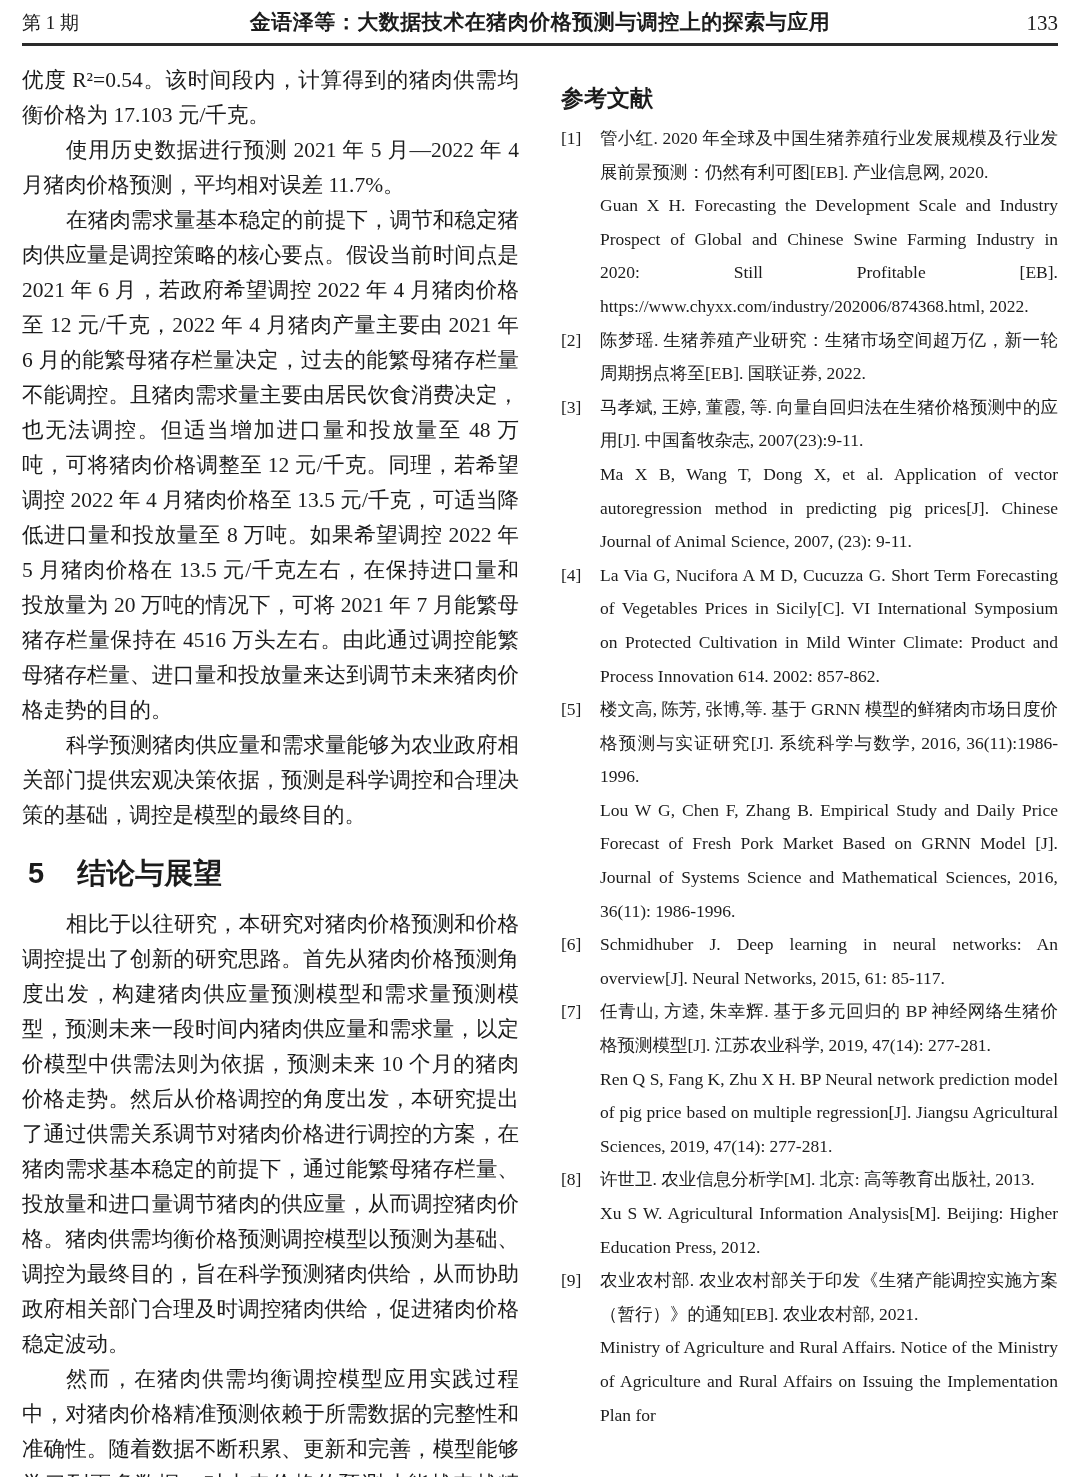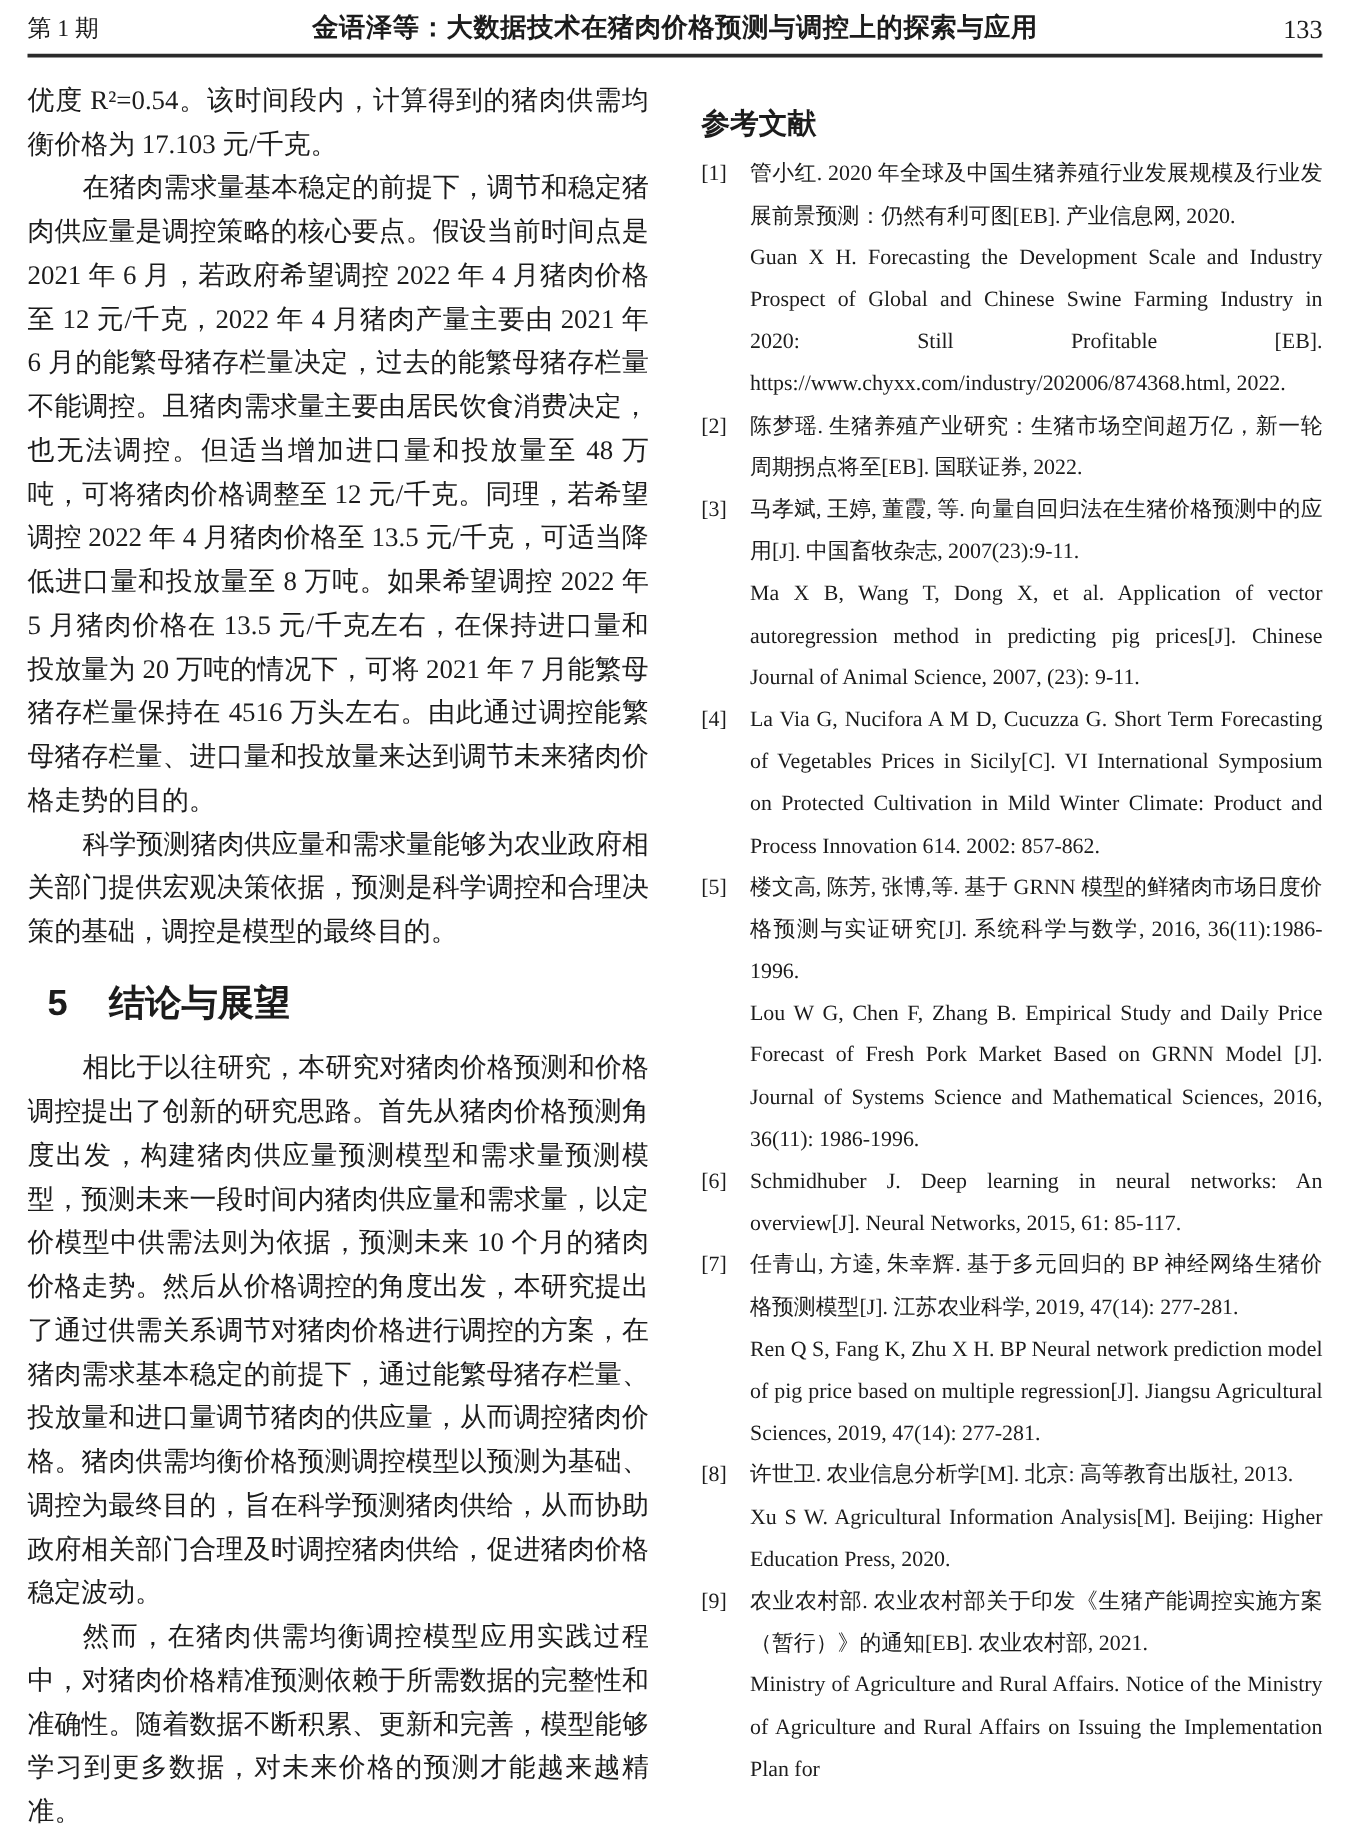--- a/index.html
+++ b/index.html
@@ -49,21 +49,21 @@
     line-height: 35px;
     text-align: justify;
   }
   .para { margin: 0; text-indent: 2.05em; }
   .para.no-indent { text-indent: 0; }
   .section-heading {
     font-family: "Liberation Sans", "DejaVu Sans", sans-serif;
     font-weight: bold;
     font-size: 29px;
     line-height: 34px;
-    margin: 23px 0 17px 16px;
+    margin: 23px 0 17px 6px;
     text-indent: 0;
     text-align: left;
   }
   .section-heading .sec-num { display: inline-block; margin-right: 33px; }
 
   
   .col-right {
     font-size: 17.5px;
     line-height: 33.6px;
   }
@@ -90,20 +90,21 @@
   <div class="page-header">
     <span class="issue-label">第 1 期</span>
     <span class="running-title">金语泽等：大数据技术在猪肉价格预测与调控上的探索与应用</span>
     <span class="page-number">133</span>
   </div>
 
   <div class="columns">
 
     <div class="col col-left">
       <p class="para no-indent">优度 R²=0.54。该时间段内，计算得到的猪肉供需均衡价格为 17.103 元/千克。</p>
+      <p class="para">使用历史数据进行预测 2021 年 5 月—2022 年 4 月猪肉价格预测，平均相对误差 11.7%。</p>
       <p class="para">在猪肉需求量基本稳定的前提下，调节和稳定猪肉供应量是调控策略的核心要点。假设当前时间点是 2021 年 6 月，若政府希望调控 2022 年 4 月猪肉价格至 12 元/千克，2022 年 4 月猪肉产量主要由 2021 年 6 月的能繁母猪存栏量决定，过去的能繁母猪存栏量不能调控。且猪肉需求量主要由居民饮食消费决定，也无法调控。但适当增加进口量和投放量至 48 万吨，可将猪肉价格调整至 12 元/千克。同理，若希望调控 2022 年 4 月猪肉价格至 13.5 元/千克，可适当降低进口量和投放量至 8 万吨。如果希望调控 2022 年 5 月猪肉价格在 13.5 元/千克左右，在保持进口量和投放量为 20 万吨的情况下，可将 2021 年 7 月能繁母猪存栏量保持在 4516 万头左右。由此通过调控能繁母猪存栏量、进口量和投放量来达到调节未来猪肉价格走势的目的。</p>
       <p class="para">科学预测猪肉供应量和需求量能够为农业政府相关部门提供宏观决策依据，预测是科学调控和合理决策的基础，调控是模型的最终目的。</p>
 
       <div class="section-heading">
         <span class="sec-num">5</span><span class="sec-title">结论与展望</span>
       </div>
 
       <p class="para">相比于以往研究，本研究对猪肉价格预测和价格调控提出了创新的研究思路。首先从猪肉价格预测角度出发，构建猪肉供应量预测模型和需求量预测模型，预测未来一段时间内猪肉供应量和需求量，以定价模型中供需法则为依据，预测未来 10 个月的猪肉价格走势。然后从价格调控的角度出发，本研究提出了通过供需关系调节对猪肉价格进行调控的方案，在猪肉需求基本稳定的前提下，通过能繁母猪存栏量、投放量和进口量调节猪肉的供应量，从而调控猪肉价格。猪肉供需均衡价格预测调控模型以预测为基础、调控为最终目的，旨在科学预测猪肉供给，从而协助政府相关部门合理及时调控猪肉供给，促进猪肉价格稳定波动。</p>
       <p class="para">然而，在猪肉供需均衡调控模型应用实践过程中，对猪肉价格精准预测依赖于所需数据的完整性和准确性。随着数据不断积累、更新和完善，模型能够学习到更多数据，对未来价格的预测才能越来越精准。</p>
     </div>
@@ -146,21 +147,21 @@
 
       <div class="ref">
         <span class="ref-label">[7]</span>
         <div class="ref-zh">任青山, 方逵, 朱幸辉. 基于多元回归的 BP 神经网络生猪价格预测模型[J]. 江苏农业科学, 2019, 47(14): 277-281.</div>
         <div class="ref-en">Ren Q S, Fang K, Zhu X H. BP Neural network prediction model of pig price based on multiple regression[J]. Jiangsu Agricultural Sciences, 2019, 47(14): 277-281.</div>
       </div>
 
       <div class="ref">
         <span class="ref-label">[8]</span>
         <div class="ref-zh">许世卫. 农业信息分析学[M]. 北京: 高等教育出版社, 2013.</div>
-        <div class="ref-en">Xu S W. Agricultural Information Analysis[M]. Beijing: Higher Education Press, 2020.</div>
+        <div class="ref-en">Xu S W. Agricultural Information Analysis[M]. Beijing: Higher Education Press, 2012.</div>
       </div>
 
       <div class="ref">
         <span class="ref-label">[9]</span>
         <div class="ref-zh">农业农村部. 农业农村部关于印发《生猪产能调控实施方案（暂行）》的通知[EB]. 农业农村部, 2021.</div>
         <div class="ref-en">Ministry of Agriculture and Rural Affairs. Notice of the Ministry of Agriculture and Rural Affairs on Issuing the Implementation Plan for</div>
       </div>
 
     </div>
   </div>

